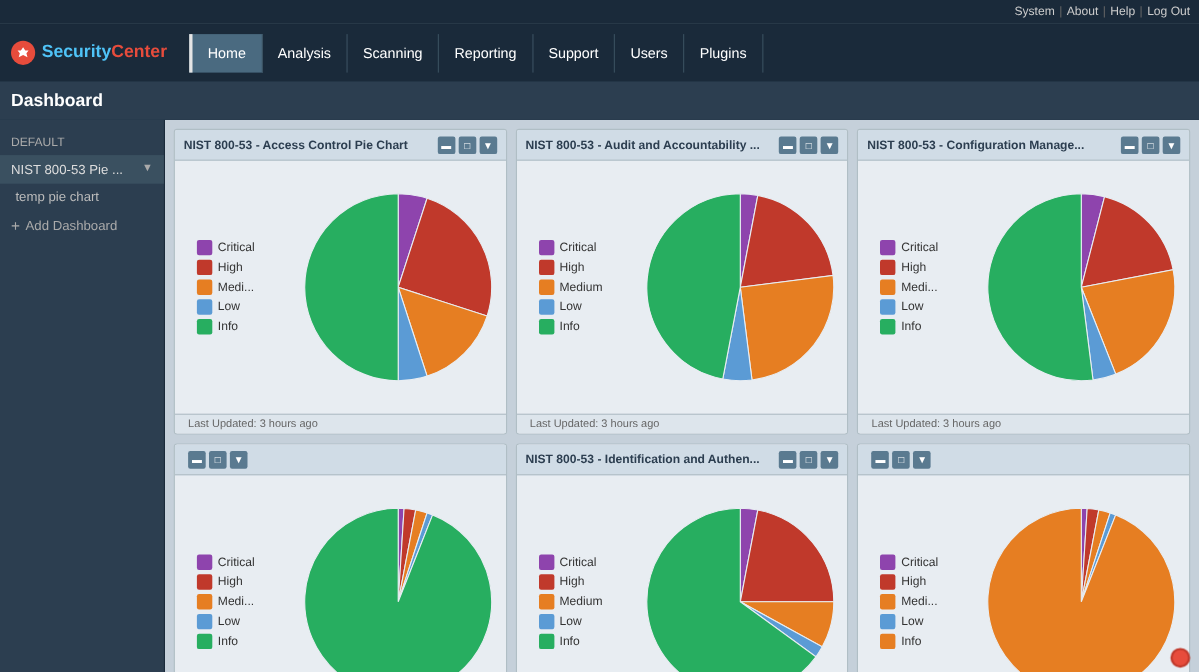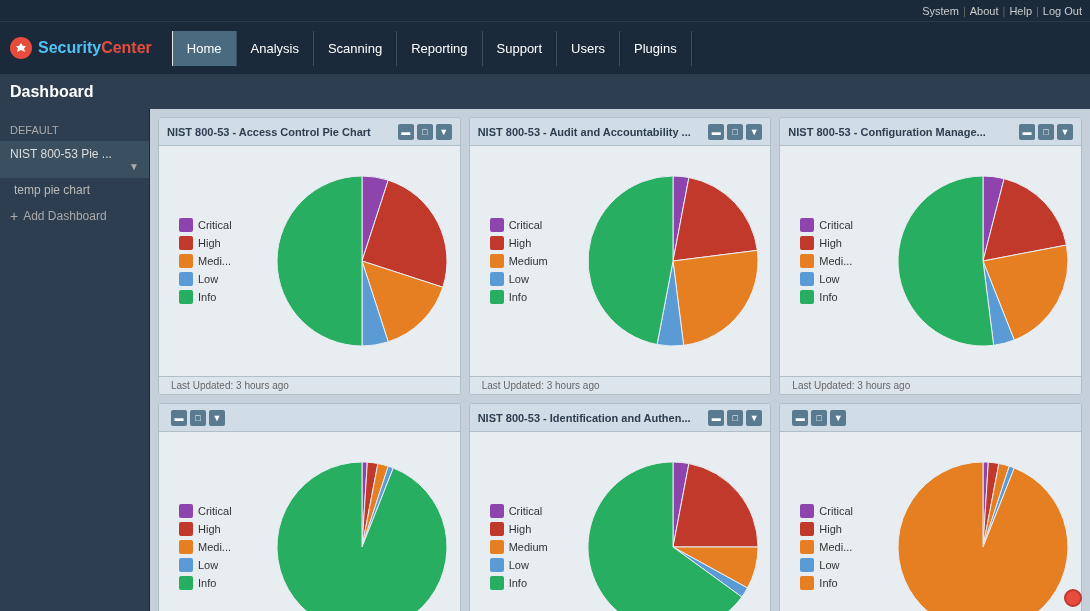--- a/index.html
+++ b/index.html
@@ -59,21 +59,21 @@
     .nav-item {
       padding: 0 14px;
       height: 35px;
       display: flex;
       align-items: center;
       color: #fff;
       font-size: 13px;
       cursor: pointer;
       border-right: 1px solid #3a5060;
     }
-    .nav-item:first-child { border-left: 1px solid #e5e5e5; }
+    .nav-item:first-child { border-left: 3px solid #e5e5e5; }
     .nav-item.active { background: #4a6a80; }
 
     
     #main {
       display: flex;
       height: calc(611px - 22px - 52px - 35px);
     }
 
     
     #sidebar {
@@ -89,21 +89,20 @@
       padding: 5px 10px;
       text-transform: uppercase;
     }
     .sidebar-item {
       display: flex;
       align-items: flex-start;
       padding: 6px 10px;
       color: #ddd;
       cursor: pointer;
       font-size: 12px;
-      flex-direction: column;
     }
     .sidebar-item.active { background: #3a5060; }
     .sidebar-item .arrow {
       margin-left: auto;
       font-size: 10px;
       color: #aaa;
     }
     .sidebar-sub-item {
       padding: 5px 10px 5px 14px;
       color: #bbb;

